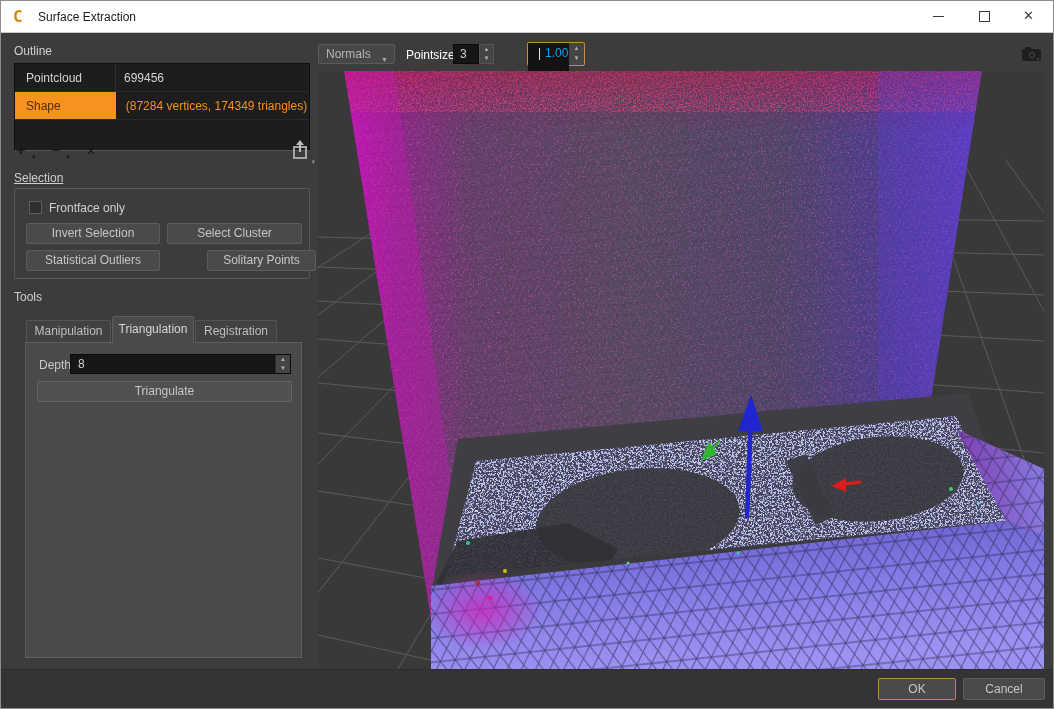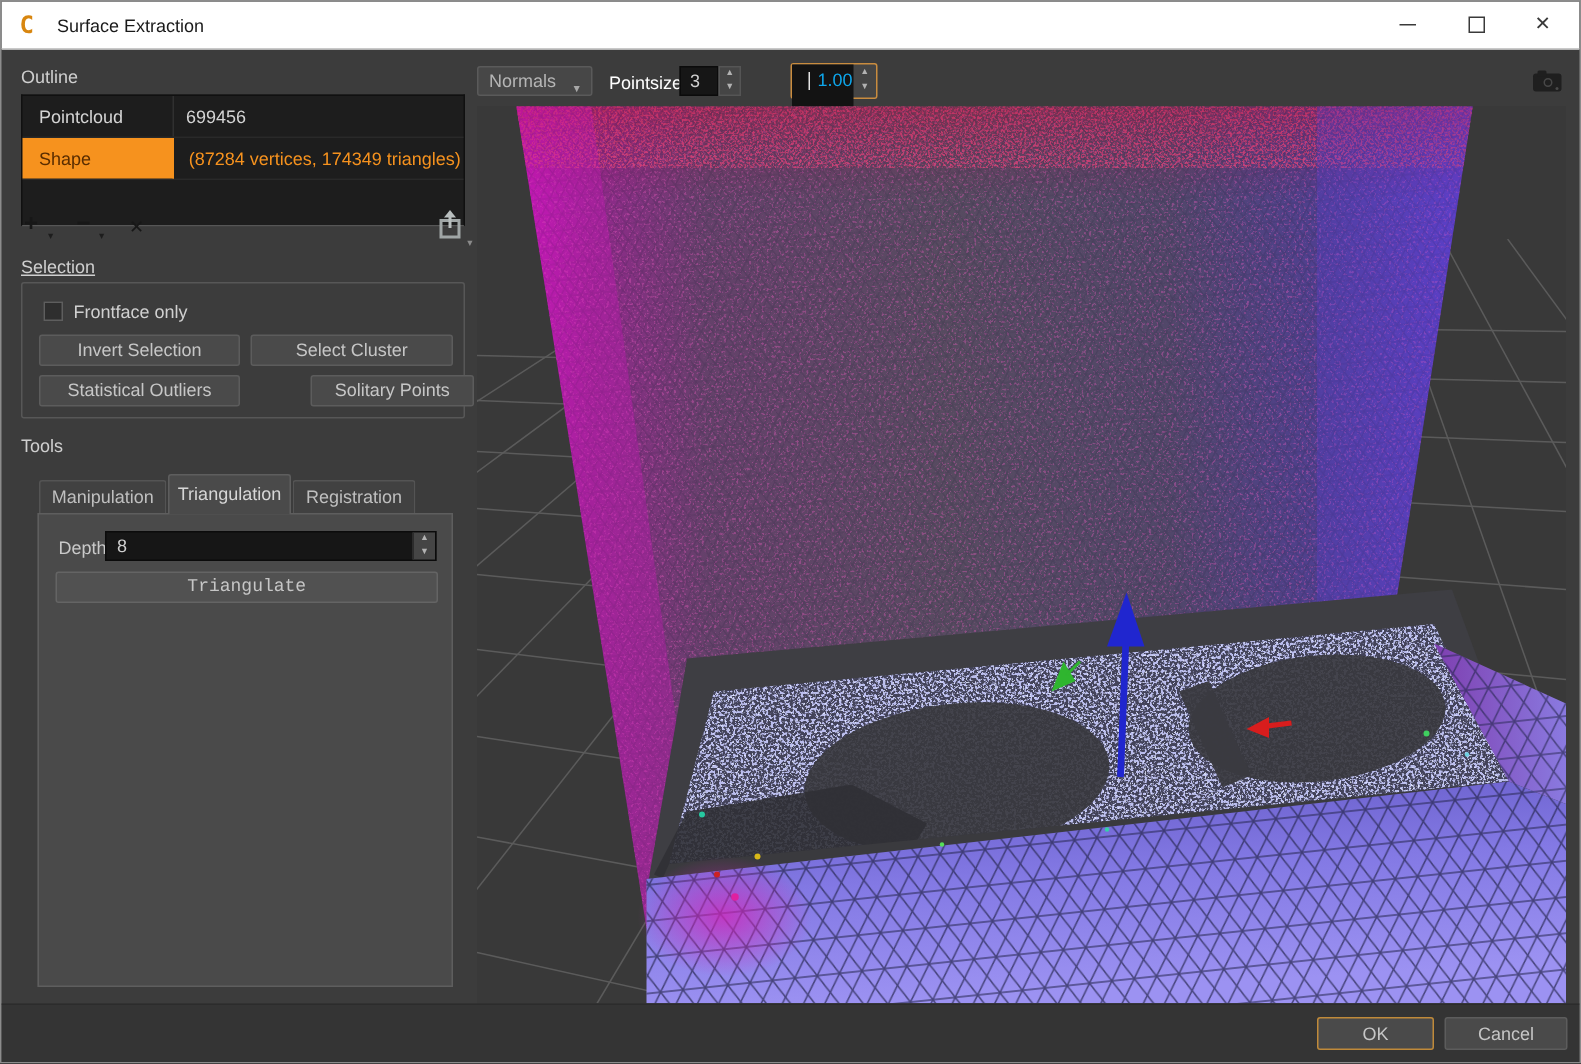--- a/index.html
+++ b/index.html
@@ -63,21 +63,21 @@
   .tab-pane { position:absolute; left:24px; top:341px; width:277px; height:316px;
               background:#4a4a4a; border:1px solid #5e5e5e; z-index:2; }
   .depth-label { position:absolute; left:13px; top:15px; font-size:12px; color:#c9c9c9; }
   .depth-input { position:absolute; left:44px; top:11px; width:221px; height:20px;
                  background:#161616; border:1px solid #0b0b0b; color:#cfcfcf;
                  font-size:12px; line-height:18px; padding-left:7px; }
   .spin { position:absolute; right:0; top:0; width:15px; height:100%; background:#454545;
           border-left:1px solid #2c2c2c; text-align:center; }
   .spin span { display:block; font-size:6px; color:#b2b2b2; line-height:9px; }
   .triangulate-btn { position:absolute; left:11px; top:38px; width:255px; height:21px;
-                     background:#515151; border-color:#646464;font-family:Liberation Mono, monospace; }
+                     background:#515151; border-color:#646464; }
 
   
   .combo { position:absolute; left:317px; top:43px; width:77px; height:20px; background:#474747;
            border:1px solid #5a5a5a; border-radius:2px; color:#b5b5b5; font-size:12px;
            line-height:18px; padding-left:7px; }
   .combo-arrow { position:absolute; right:6px; top:6px; font-size:7px; color:#a8a8a8; }
   .vt-label { position:absolute; font-size:12px; color:#ffffff; top:47px; }
   .vt-input { position:absolute; top:43px; height:20px; background:#161616; border:1px solid #0b0b0b;
               color:#cfcfcf; font-size:12px; line-height:18px; padding-left:6px; }
   .vt-spin { position:absolute; top:43px; width:15px; height:20px; background:#454545;

